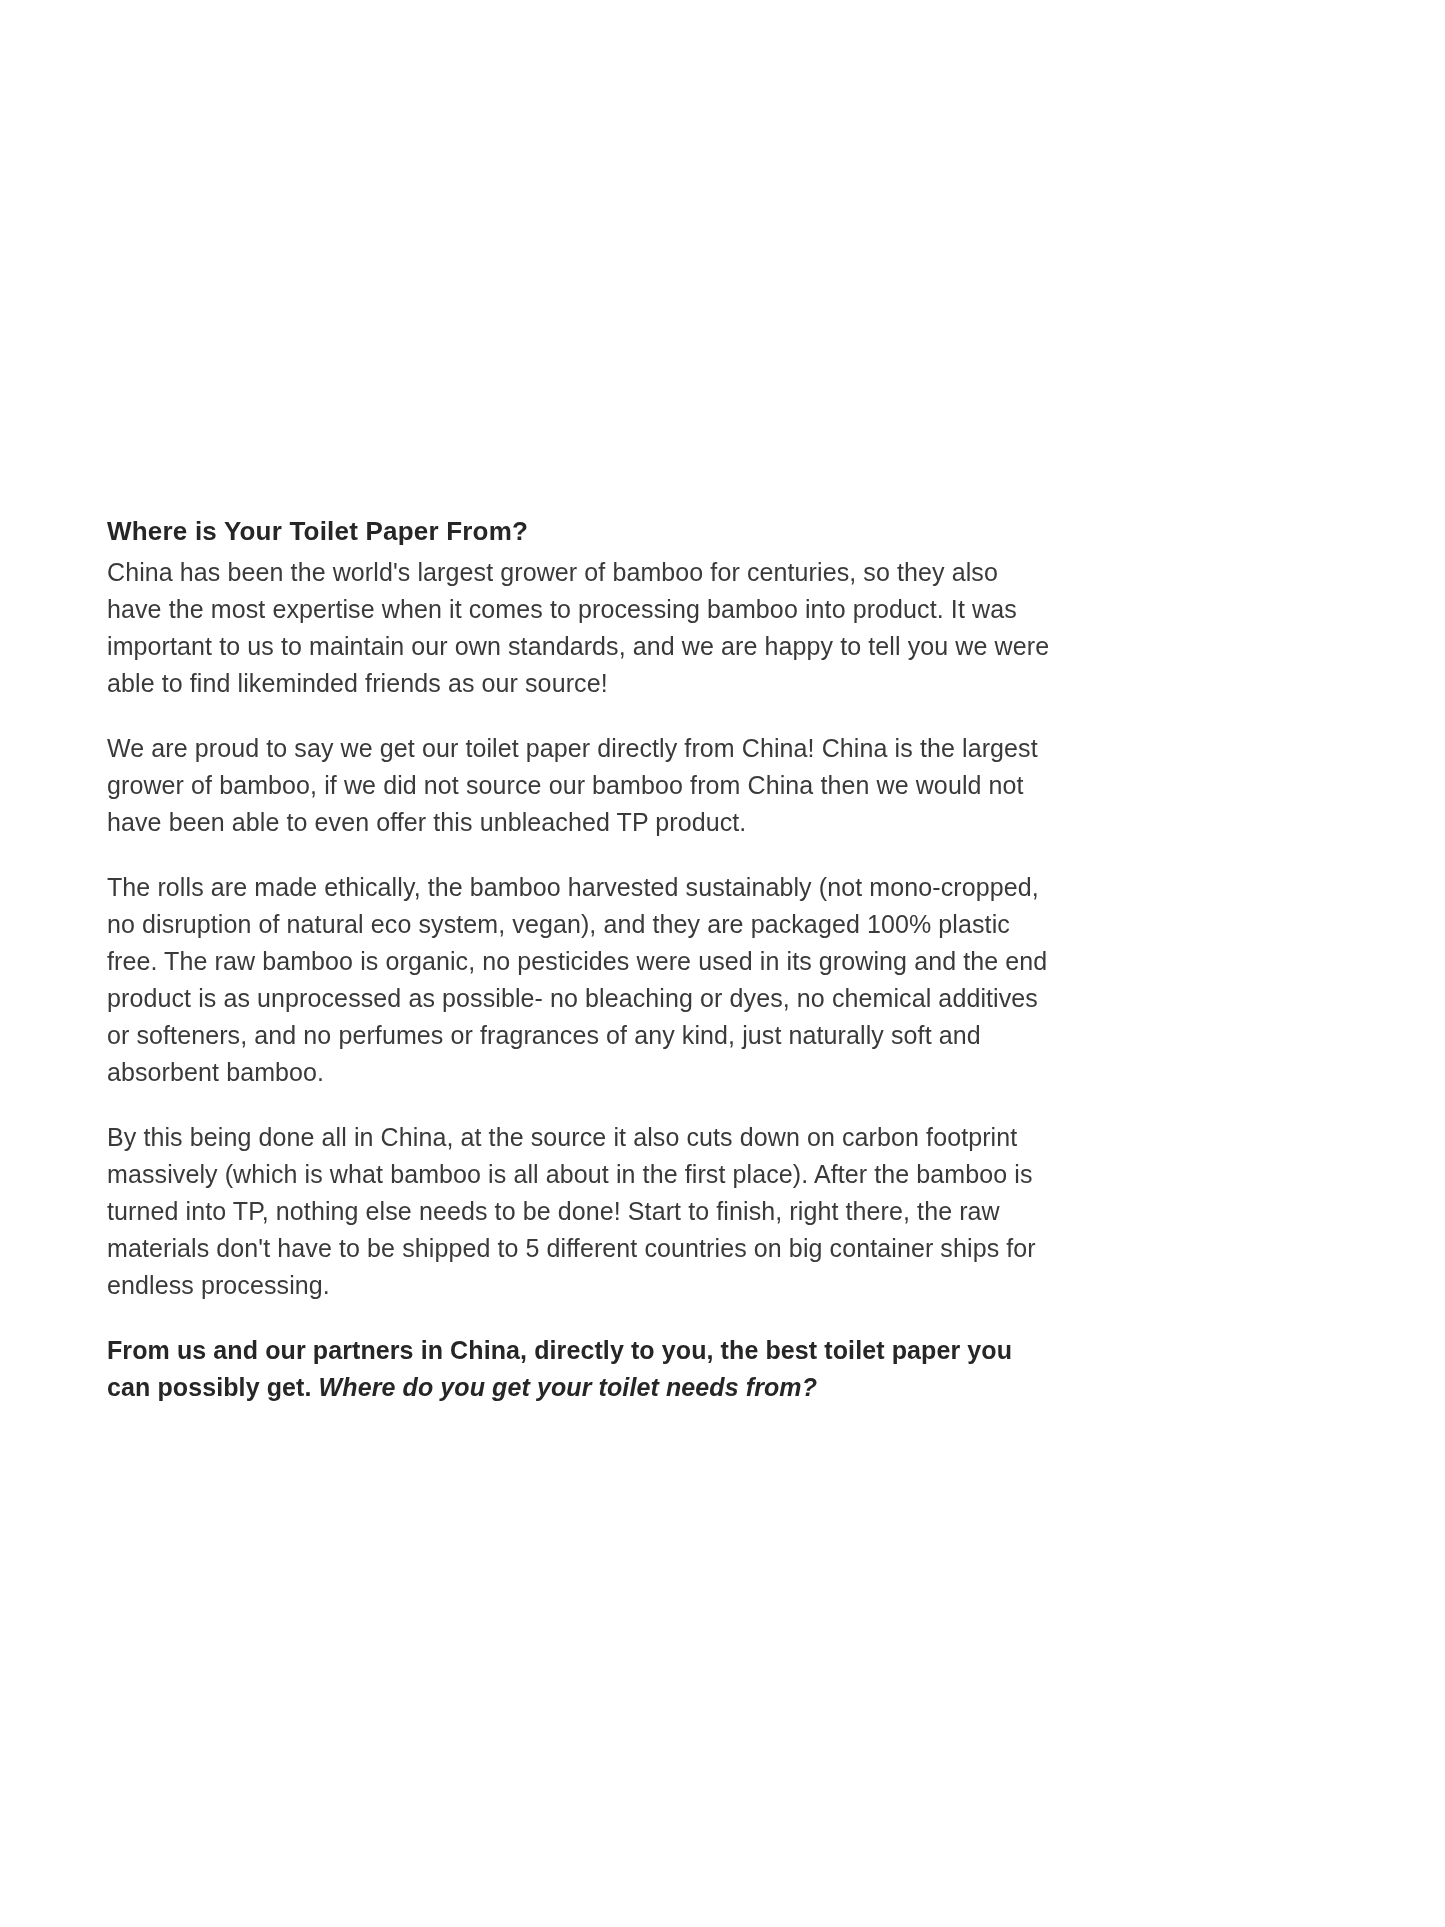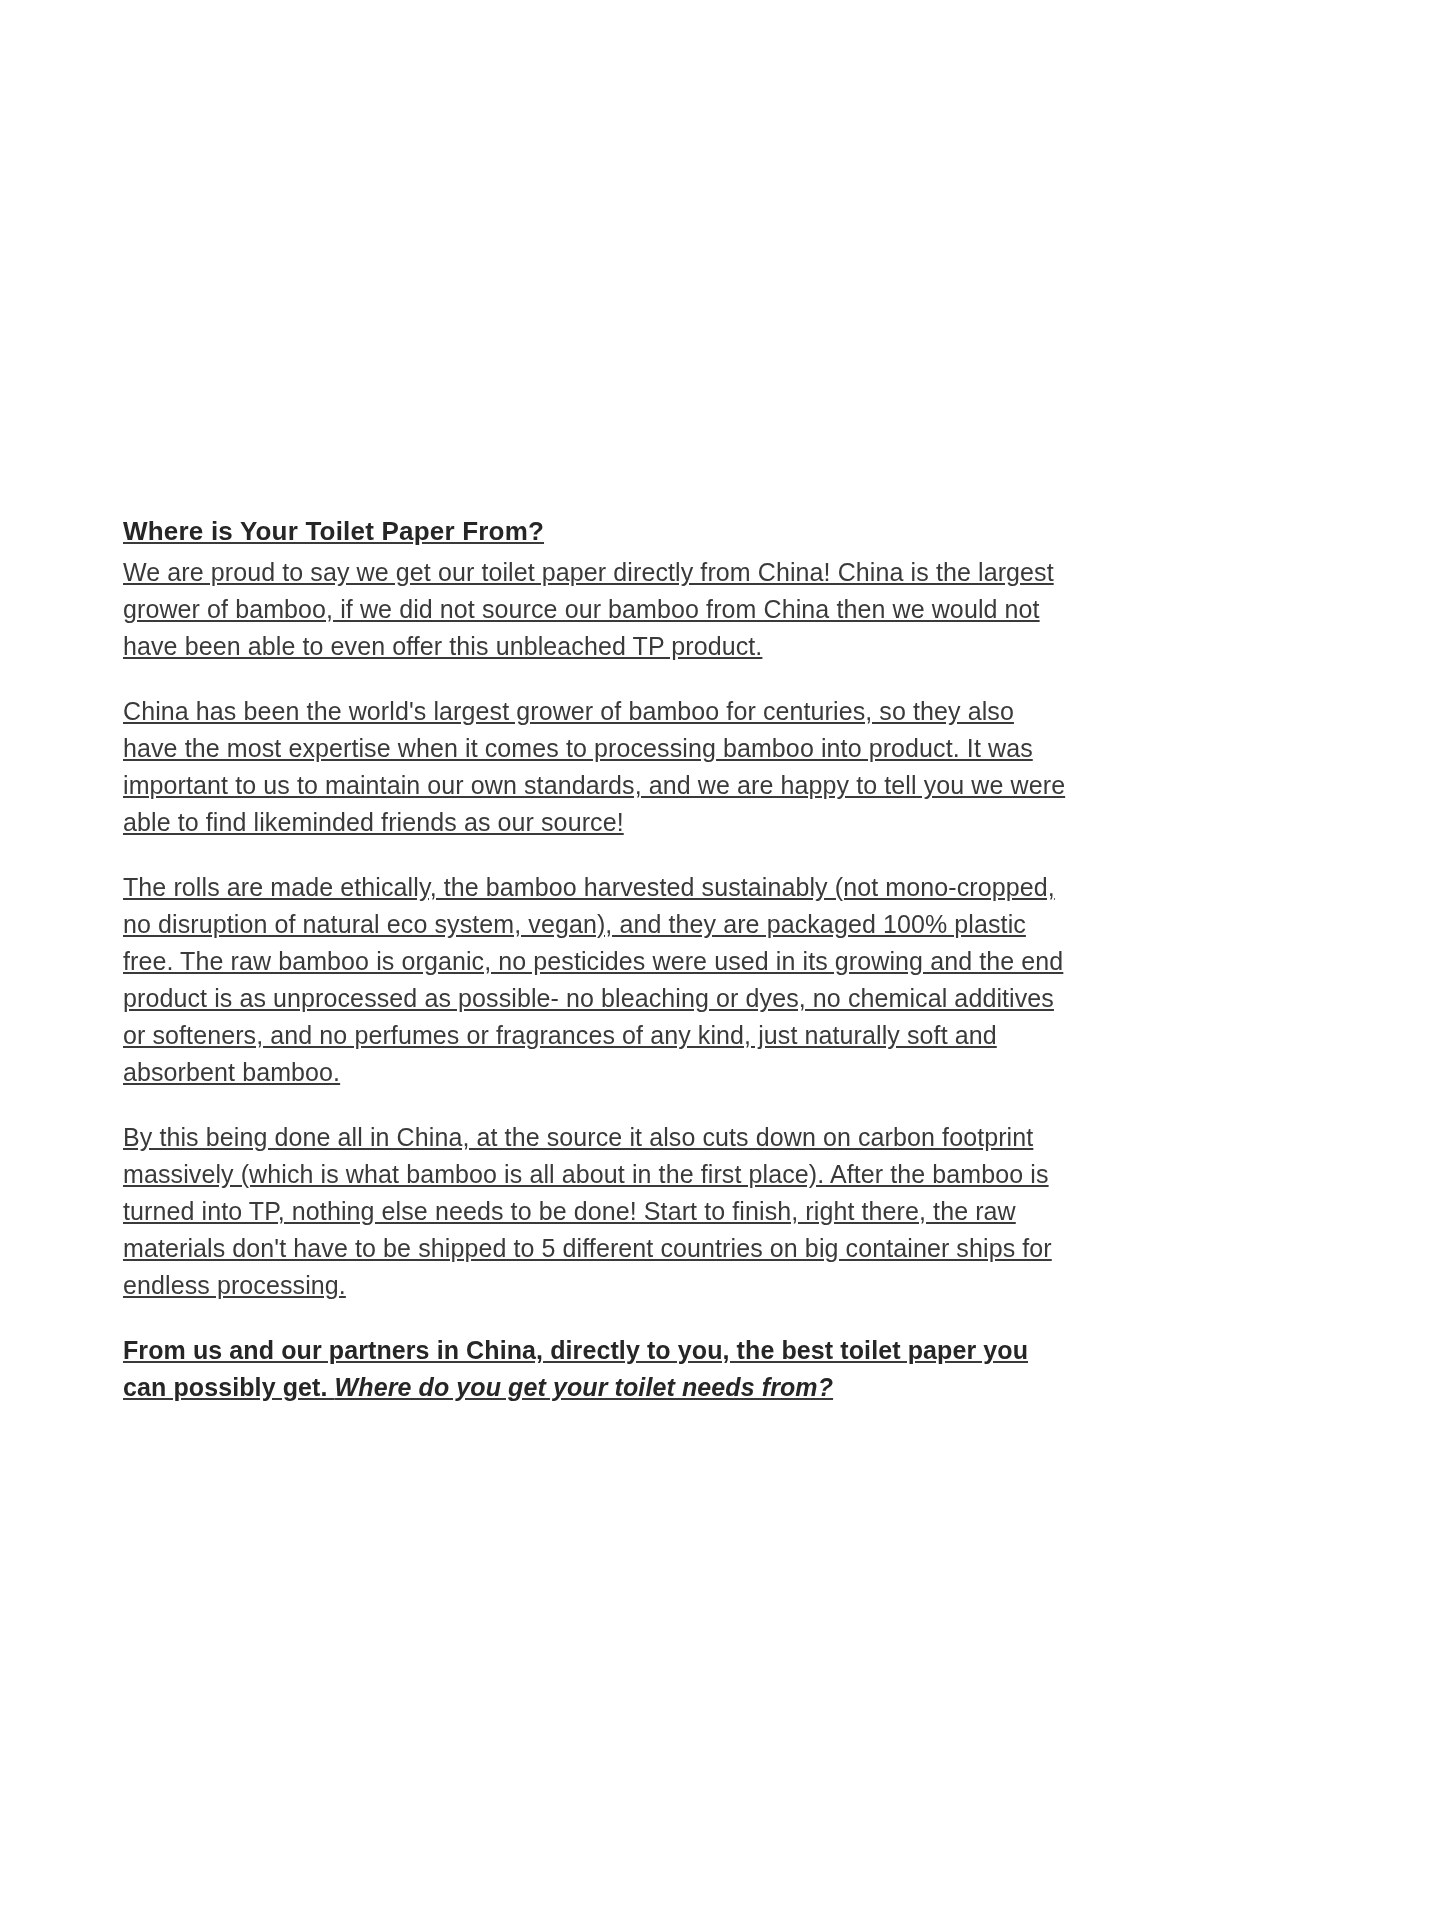--- a/index.html
+++ b/index.html
@@ -17,25 +17,24 @@
   .page {
     position: absolute;
     top: 0;
     left: 0;
     width: 1445px;
     height: 1927px;
     background: #ffffff;
   }
   .article {
     position: absolute;
-    left: 123px;
+    left: 107px;
     top: 514px;
     width: 944px;
     color: #3a3a3a;
-    text-decoration: underline;
   }
   .article h2 {
     margin: 0 0 6px 0;
     font-size: 26px;
     line-height: 34px;
     font-weight: 700;
     color: #262626;
     letter-spacing: 0.2px;
   }
   .article p {
@@ -54,19 +53,19 @@
   .article p.closing .italic-part {
     font-style: italic;
   }
 </style>
 </head>
 <body>
 
 <div class="page">
   <div class="article">
     <h2>Where is Your Toilet Paper From?</h2>
+    <p>China has been the world's largest grower of bamboo for centuries, so they also have the most expertise when it comes to processing bamboo into product. It was important to us to maintain our own standards, and we are happy to tell you we were able to find likeminded friends as our source!</p>
     <p>We are proud to say we get our toilet paper directly from China! China is the largest grower of bamboo, if we did not source our bamboo from China then we would not have been able to even offer this unbleached TP product.</p>
-    <p>China has been the world's largest grower of bamboo for centuries, so they also have the most expertise when it comes to processing bamboo into product. It was important to us to maintain our own standards, and we are happy to tell you we were able to find likeminded friends as our source!</p>
     <p>The rolls are made ethically, the bamboo harvested sustainably (not mono-cropped, no disruption of natural eco system, vegan), and they are packaged 100% plastic free. The raw bamboo is organic, no pesticides were used in its growing and the end product is as unprocessed as possible- no bleaching or dyes, no chemical additives or softeners, and no perfumes or fragrances of any kind, just naturally soft and absorbent bamboo.</p>
     <p>By this being done all in China, at the source it also cuts down on carbon footprint massively (which is what bamboo is all about in the first place). After the bamboo is turned into TP, nothing else needs to be done! Start to finish, right there, the raw materials don't have to be shipped to 5 different countries on big container ships for endless processing.</p>
     <p class="closing"><span>From us and our partners in China, directly to you, the best toilet paper you can possibly get. </span><span class="italic-part">Where do you get your toilet needs from?</span></p>
   </div>
 </div>
 
 </body></html>

